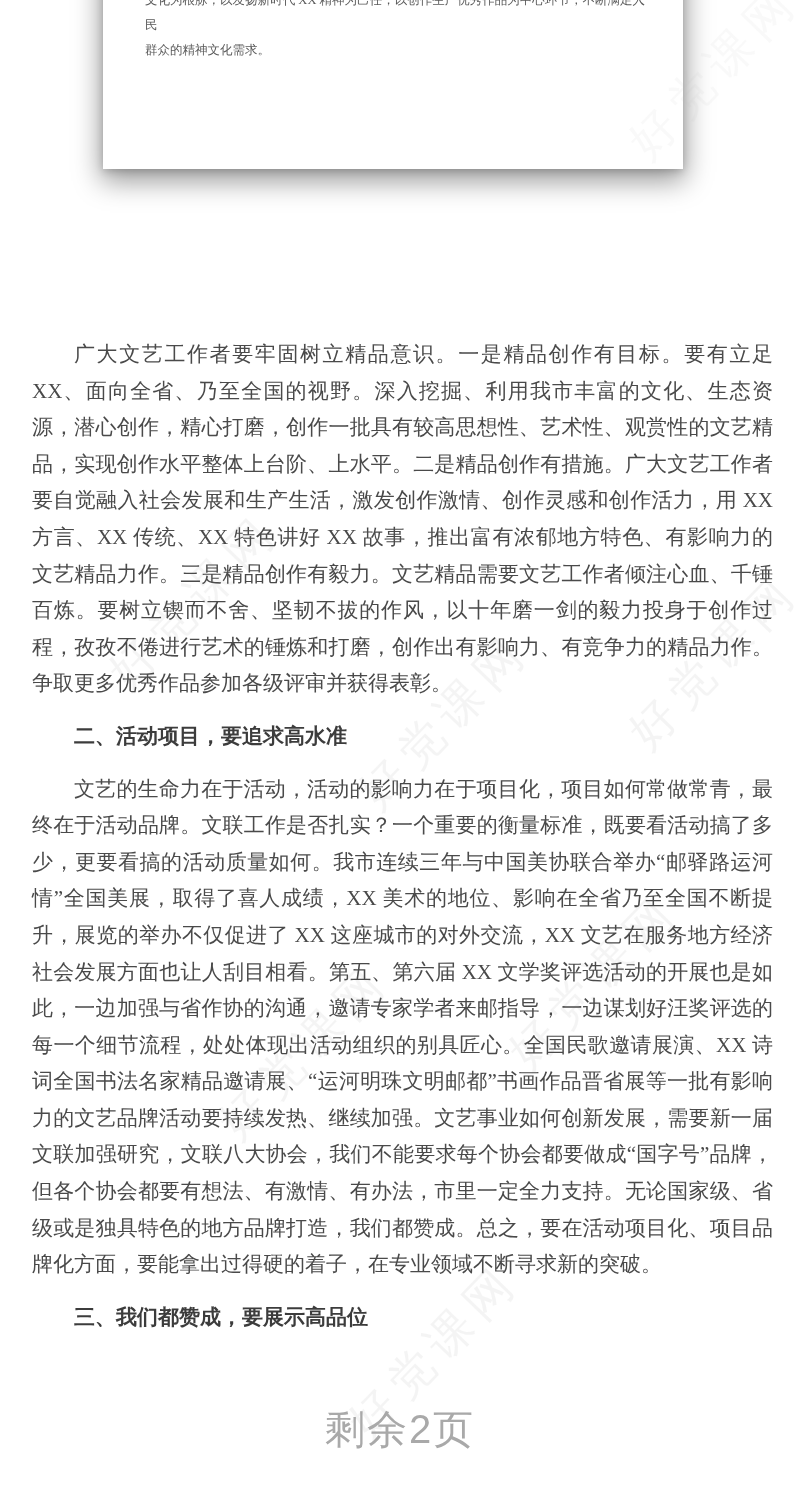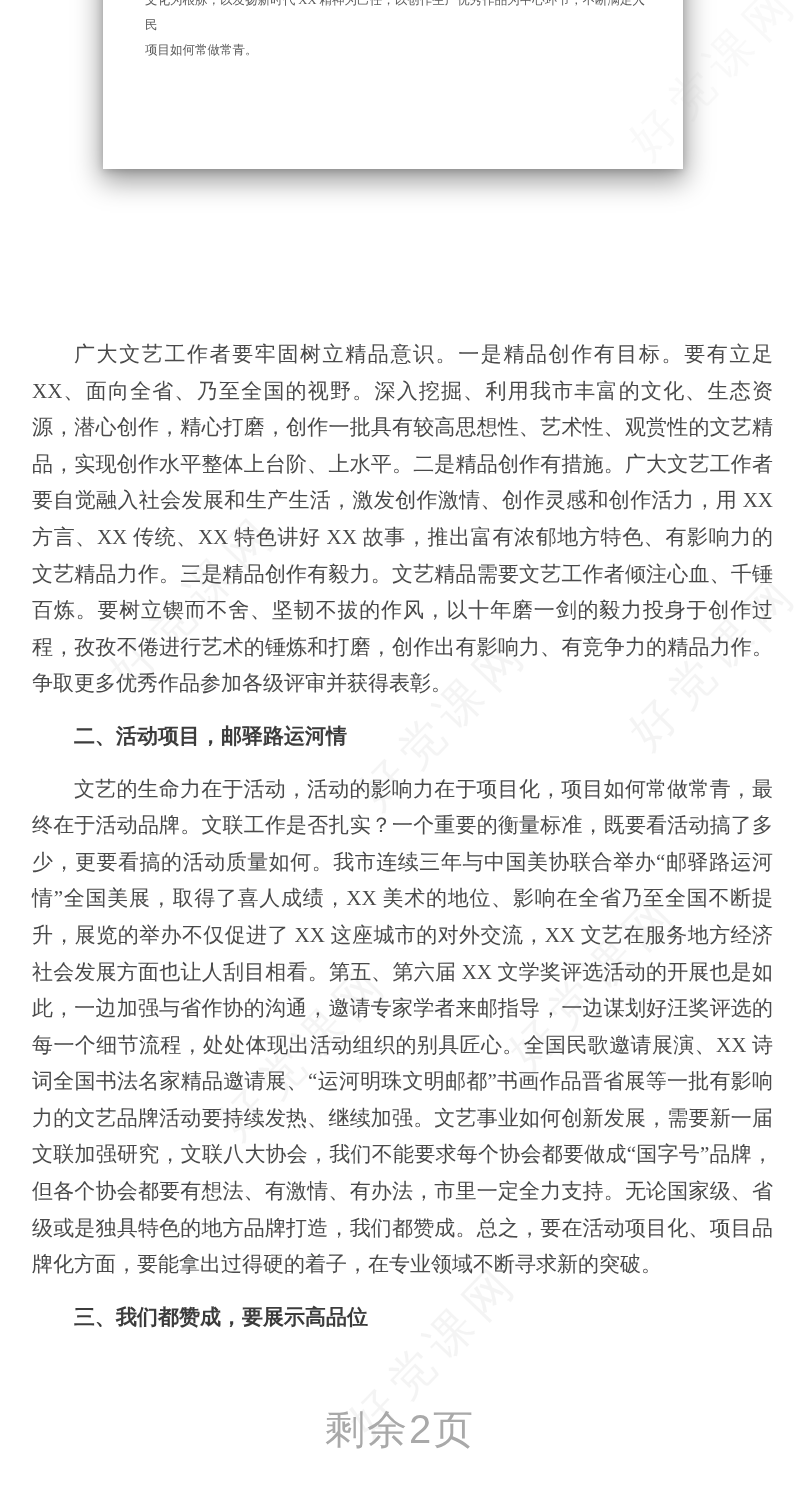--- a/index.html
+++ b/index.html
@@ -102,35 +102,35 @@
   }
 </style>
 </head>
 <body>
 
 <div class="screen">
 
   <div class="page-fragment">
     <div class="frag-text">
       <p>文化为根脉，以发扬新时代 XX 精神为己任，以创作生产优秀作品为中心环节，不断满足人民</p>
-      <p>项目如何常做常青。</p>
+      <p>群众的精神文化需求。</p>
     </div>
   </div>
 
   <span class="wm wm1">好党课网</span>
   <span class="wm wm2">好党课网</span>
   <span class="wm wm3">好党课网</span>
   <span class="wm wm4">好党课网</span>
   <span class="wm wm5">好党课网</span>
   <span class="wm wm6">好党课网</span>
   <span class="wm wm7">好党课网</span>
 
   <div class="doc-body">
     <p class="para">广大文艺工作者要牢固树立精品意识。一是精品创作有目标。要有立足 XX、面向全省、乃至全国的视野。深入挖掘、利用我市丰富的文化、生态资源，潜心创作，精心打磨，创作一批具有较高思想性、艺术性、观赏性的文艺精品，实现创作水平整体上台阶、上水平。二是精品创作有措施。广大文艺工作者要自觉融入社会发展和生产生活，激发创作激情、创作灵感和创作活力，用 XX 方言、XX 传统、XX 特色讲好 XX 故事，推出富有浓郁地方特色、有影响力的文艺精品力作。三是精品创作有毅力。文艺精品需要文艺工作者倾注心血、千锤百炼。要树立锲而不舍、坚韧不拔的作风，以十年磨一剑的毅力投身于创作过程，孜孜不倦进行艺术的锤炼和打磨，创作出有影响力、有竞争力的精品力作。争取更多优秀作品参加各级评审并获得表彰。</p>
-    <p class="heading">二、活动项目，邮驿路运河情</p>
+    <p class="heading">二、活动项目，要追求高水准</p>
     <p class="para">文艺的生命力在于活动，活动的影响力在于项目化，项目如何常做常青，最终在于活动品牌。文联工作是否扎实？一个重要的衡量标准，既要看活动搞了多少，更要看搞的活动质量如何。我市连续三年与中国美协联合举办“邮驿路运河情”全国美展，取得了喜人成绩，XX 美术的地位、影响在全省乃至全国不断提升，展览的举办不仅促进了 XX 这座城市的对外交流，XX 文艺在服务地方经济社会发展方面也让人刮目相看。第五、第六届 XX 文学奖评选活动的开展也是如此，一边加强与省作协的沟通，邀请专家学者来邮指导，一边谋划好汪奖评选的每一个细节流程，处处体现出活动组织的别具匠心。全国民歌邀请展演、XX 诗词全国书法名家精品邀请展、“运河明珠文明邮都”书画作品晋省展等一批有影响力的文艺品牌活动要持续发热、继续加强。文艺事业如何创新发展，需要新一届文联加强研究，文联八大协会，我们不能要求每个协会都要做成“国字号”品牌，但各个协会都要有想法、有激情、有办法，市里一定全力支持。无论国家级、省级或是独具特色的地方品牌打造，我们都赞成。总之，要在活动项目化、项目品牌化方面，要能拿出过得硬的着子，在专业领域不断寻求新的突破。</p>
     <p class="heading">三、我们都赞成，要展示高品位</p>
   </div>
 
   <div class="footer-notice">
     <span>剩余2页</span>
   </div>
 
 </div>
 

